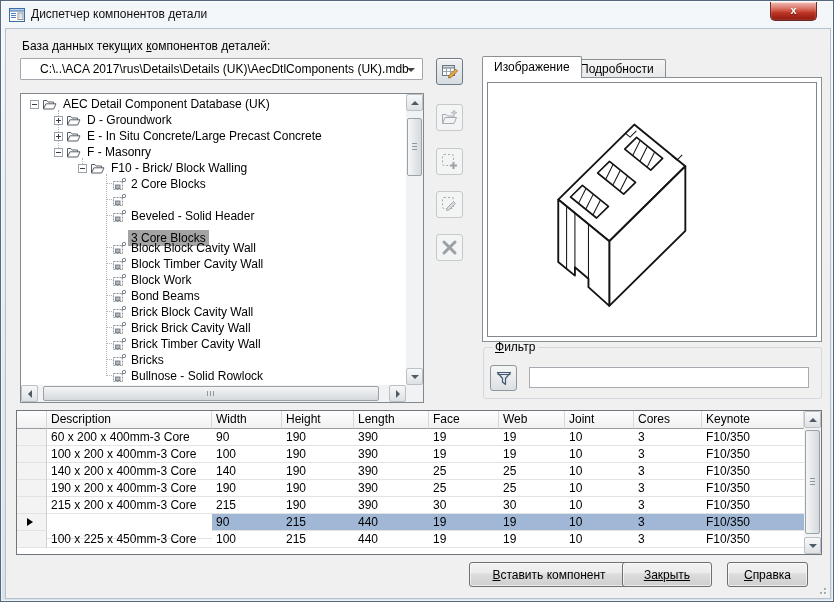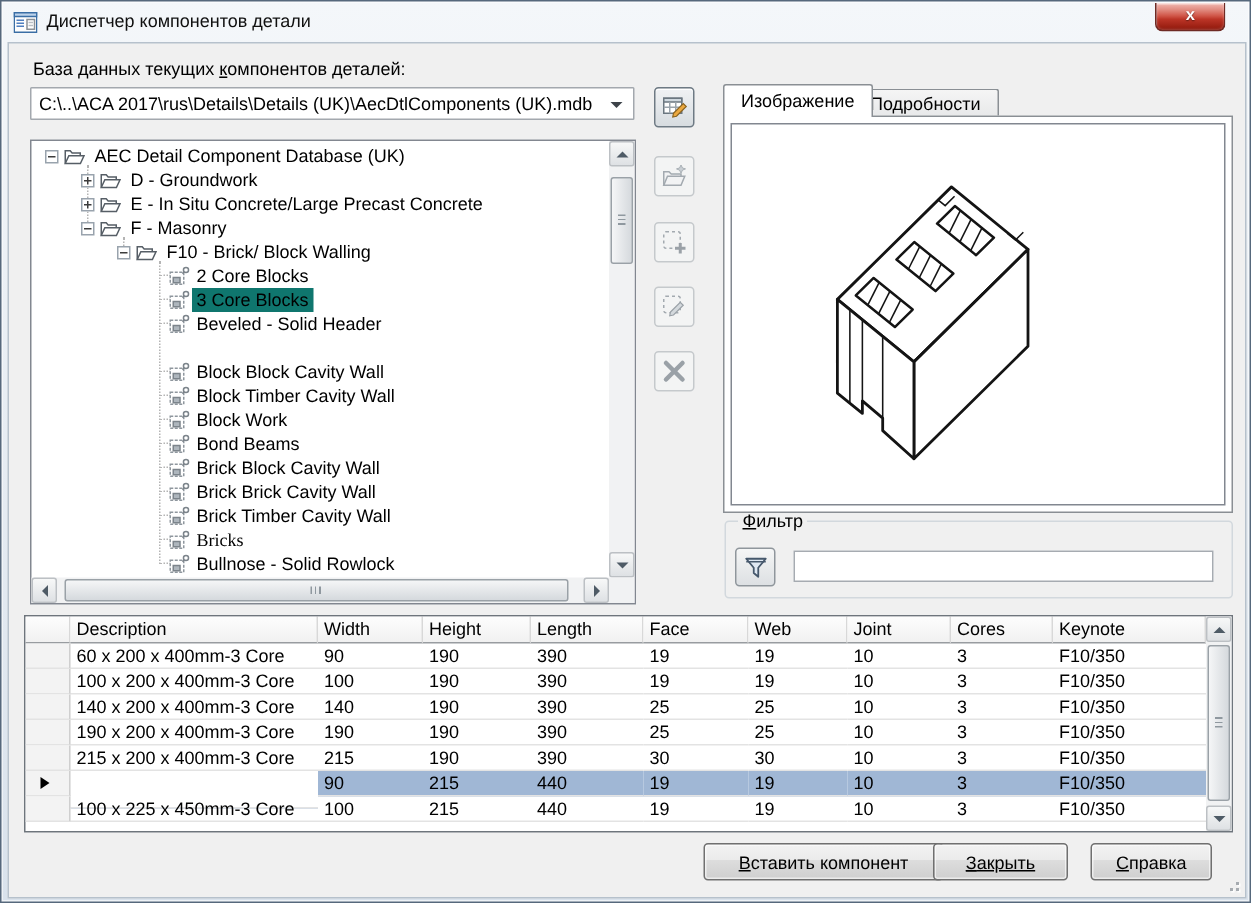--- a/index.html
+++ b/index.html
@@ -21,33 +21,33 @@
     text-shadow:0 1px 1px rgba(0,0,0,.5); cursor:default; }
 
   .client { position:absolute; left:4px; top:27px; width:826px; height:571px;
     background:#f0f0f0; border:1px solid #b6c1cc; }
 
   
   .db-label { position:absolute; left:16px; top:10px; font-size:12px; color:#000; }
   .u { text-decoration:underline; }
   .combo { position:absolute; left:14px; top:29px; width:403px; height:22px;
     background:#fff; border:1px solid #a3a8ae; border-radius:1px;
-    font-size:12px; line-height:20px; padding:0 20px 0 5px;
+    font-size:12px; line-height:20px; padding:0 20px 0 19px;
     white-space:nowrap; overflow:hidden; }
   .combo-arrow { position:absolute; right:7px; top:9px; width:0; height:0;
     border-left:4px solid transparent; border-right:4px solid transparent;
     border-top:4px solid #3d4349; }
 
   
   .tree { position:absolute; left:14px; top:64px; width:404px; height:310px;
     background:#fff; border:1px solid #828790; }
   #tree-rows { position:absolute; left:1px; top:0; right:18px; bottom:18px; overflow:hidden; }
   .trow { position:absolute; left:0; right:0; height:16px; font-size:12px; line-height:16px; }
   .trow .lbl { position:absolute; top:0; white-space:nowrap; color:#000; padding:0 3px; }
-  .trow .lbl.sel { background:#0f766e; }
+  .trow .lbl.sel { background:#a3a3a3;margin-top:38px; }
   .tguide { position:absolute; width:1px; border-left:1px dotted #b4b4b4; }
   .tstub { position:absolute; height:1px; border-top:1px dotted #b4b4b4; }
   .exp { position:absolute; width:9px; height:9px; background:#fff; border:1px solid #99a3ad; }
   .exp::before { content:""; position:absolute; left:1px; right:1px; top:3px; height:1px; background:#3c3c3c; }
   .exp.plus::after { content:""; position:absolute; top:1px; bottom:1px; left:3px; width:1px; background:#3c3c3c; }
   .ticon { position:absolute; width:15px; height:15px; }
 
   
   .sb-track { position:absolute; background:#f1f2f3; }
   .sbtn { position:absolute; width:17px; height:17px; border:1px solid #bcc0c4; border-radius:2px;
@@ -296,21 +296,21 @@
             <span class="lbl" style="left: 106px;">Brick Timber Cavity Wall</span>
           </div>
           <div class="trow" style="top: 258px;">
             <span class="tstub" style="left: 84px; width: 8px; top: 7px;"></span>
             <span class="ticon" style="left: 90px; top: 1px;"><svg width="15" height="15" viewBox="0 0 15 15">
                 <rect x="1.5" y="4.5" width="9" height="8" fill="#fff" stroke="#8f979e" stroke-dasharray="2 1"></rect>
                 <rect x="3.5" y="8" width="4.5" height="3.5" fill="#aeb6bd" stroke="#7c848b"></rect>
                 <circle cx="12" cy="3" r="1.7" fill="#fff" stroke="#7c848b"></circle>
                 <line x1="10.8" y1="4.2" x2="9.6" y2="5.4" stroke="#7c848b"></line>
               </svg></span>
-            <span class="lbl" style="left: 106px; font-family: Liberation Serif, serif;">Bricks</span>
+            <span class="lbl" style="left: 106px;">Bricks</span>
           </div>
           <div class="trow" style="top: 274px;">
             <span class="tstub" style="left: 84px; width: 8px; top: 7px;"></span>
             <span class="ticon" style="left: 90px; top: 1px;"><svg width="15" height="15" viewBox="0 0 15 15">
                 <rect x="1.5" y="4.5" width="9" height="8" fill="#fff" stroke="#8f979e" stroke-dasharray="2 1"></rect>
                 <rect x="3.5" y="8" width="4.5" height="3.5" fill="#aeb6bd" stroke="#7c848b"></rect>
                 <circle cx="12" cy="3" r="1.7" fill="#fff" stroke="#7c848b"></circle>
                 <line x1="10.8" y1="4.2" x2="9.6" y2="5.4" stroke="#7c848b"></line>
               </svg></span>
             <span class="lbl" style="left: 106px;">Bullnose - Solid Rowlock</span>

